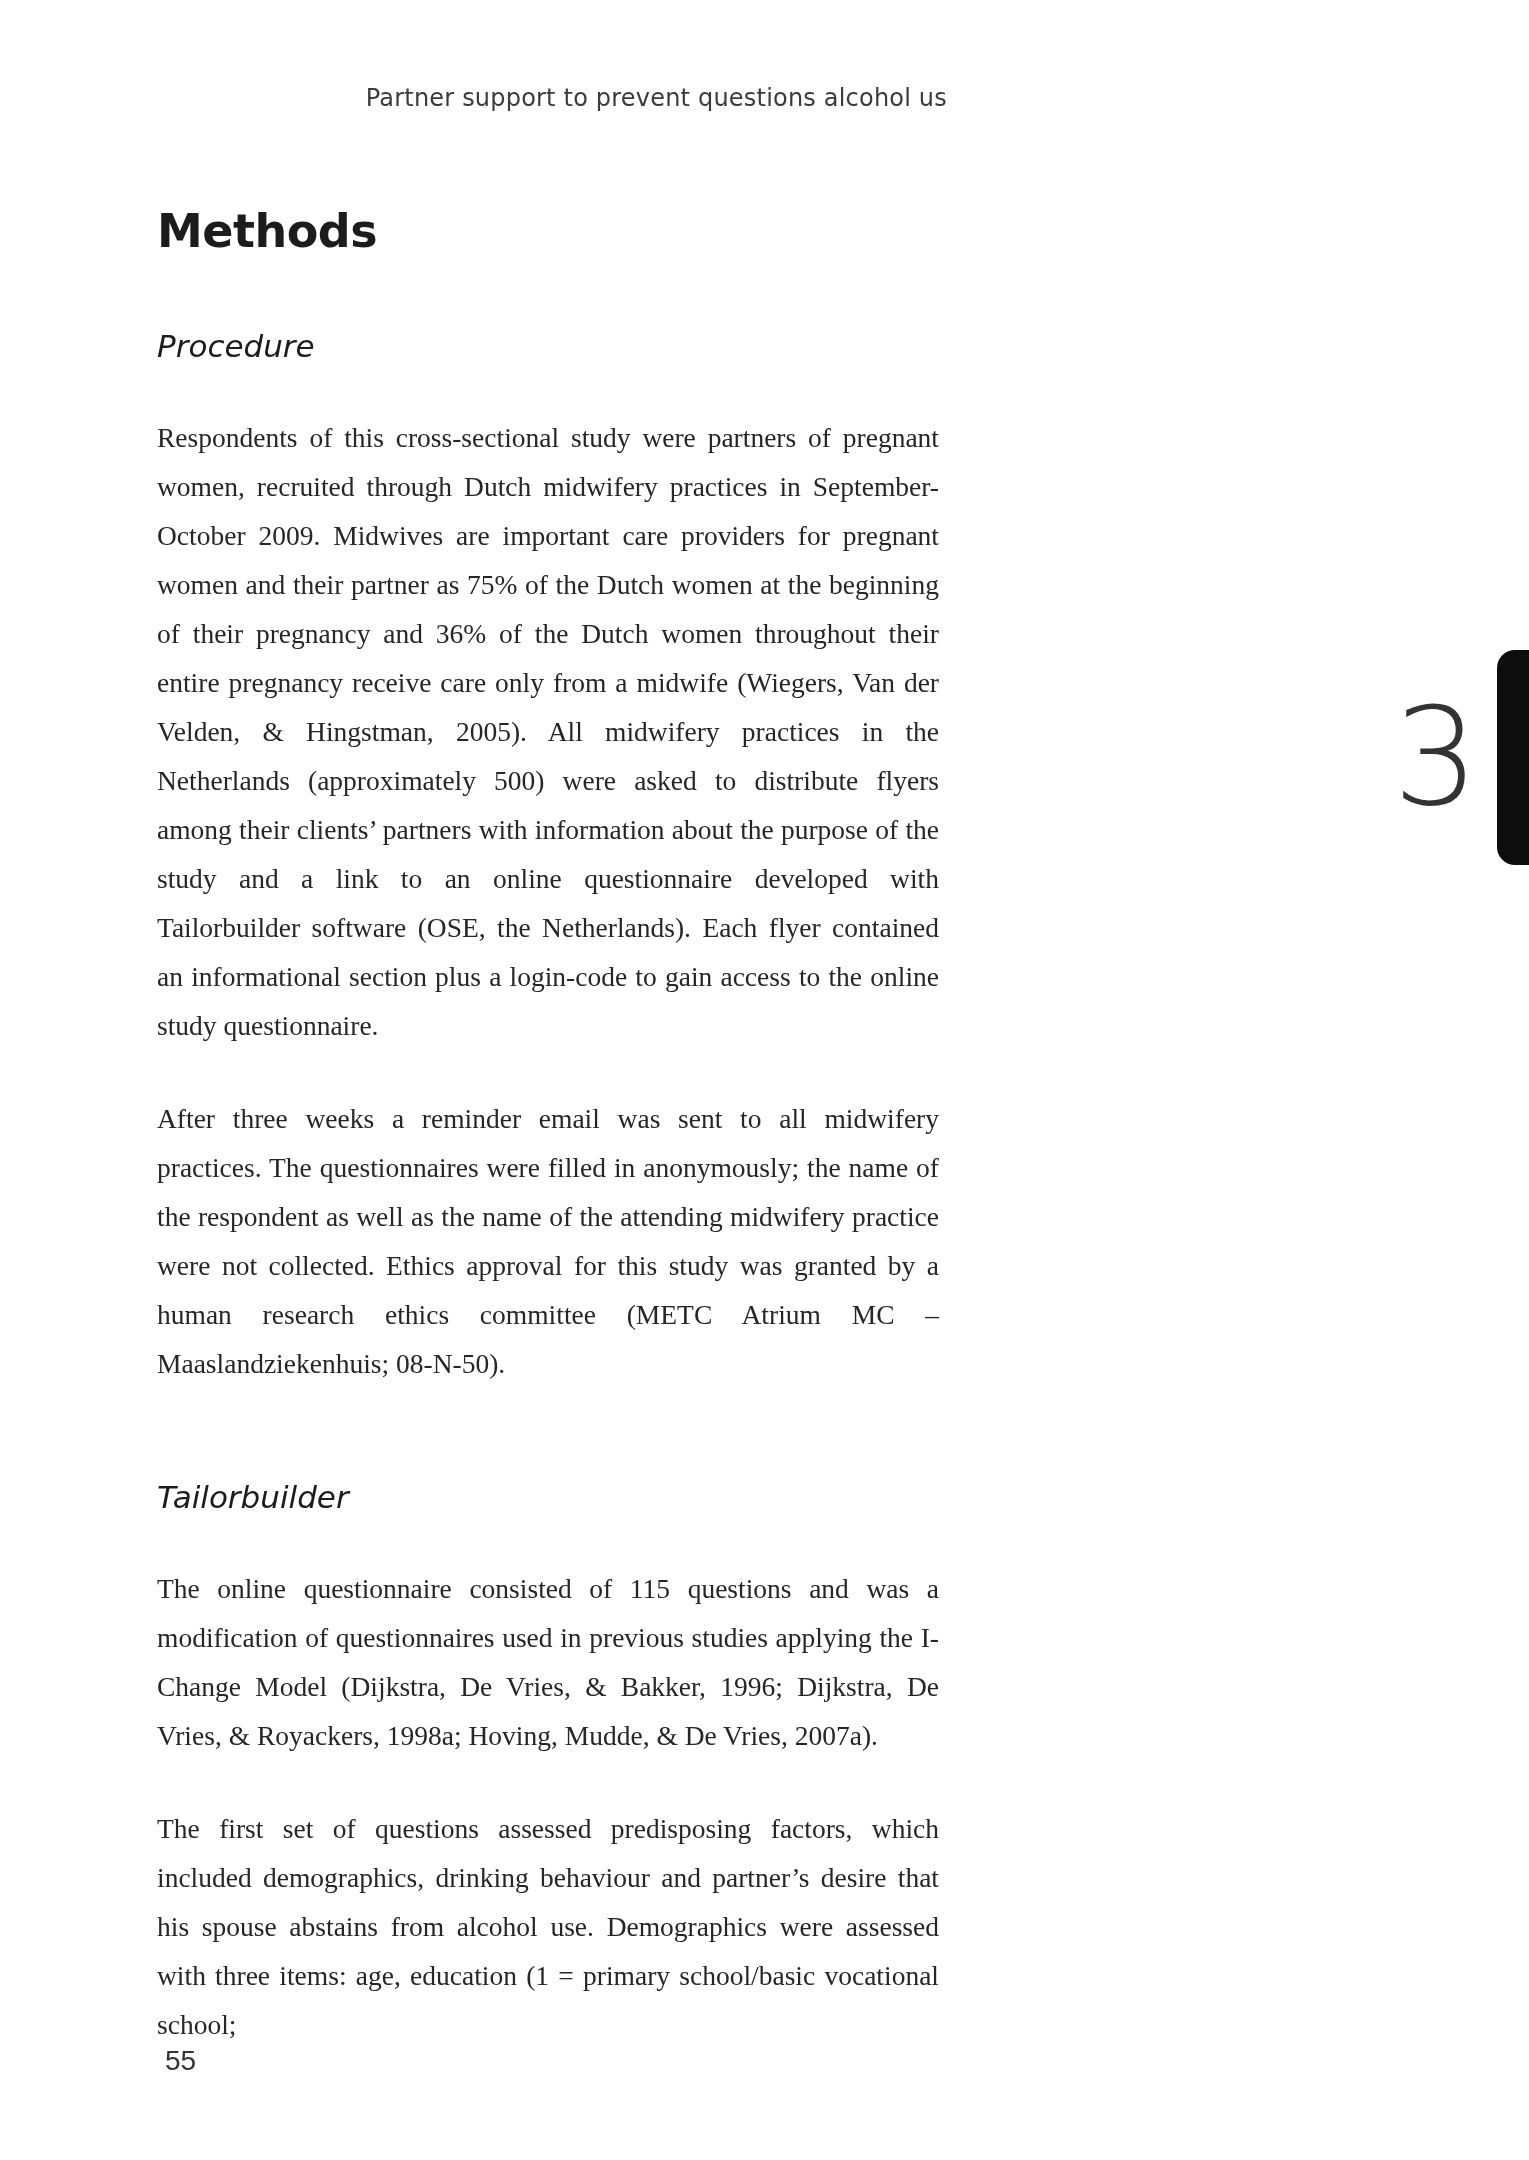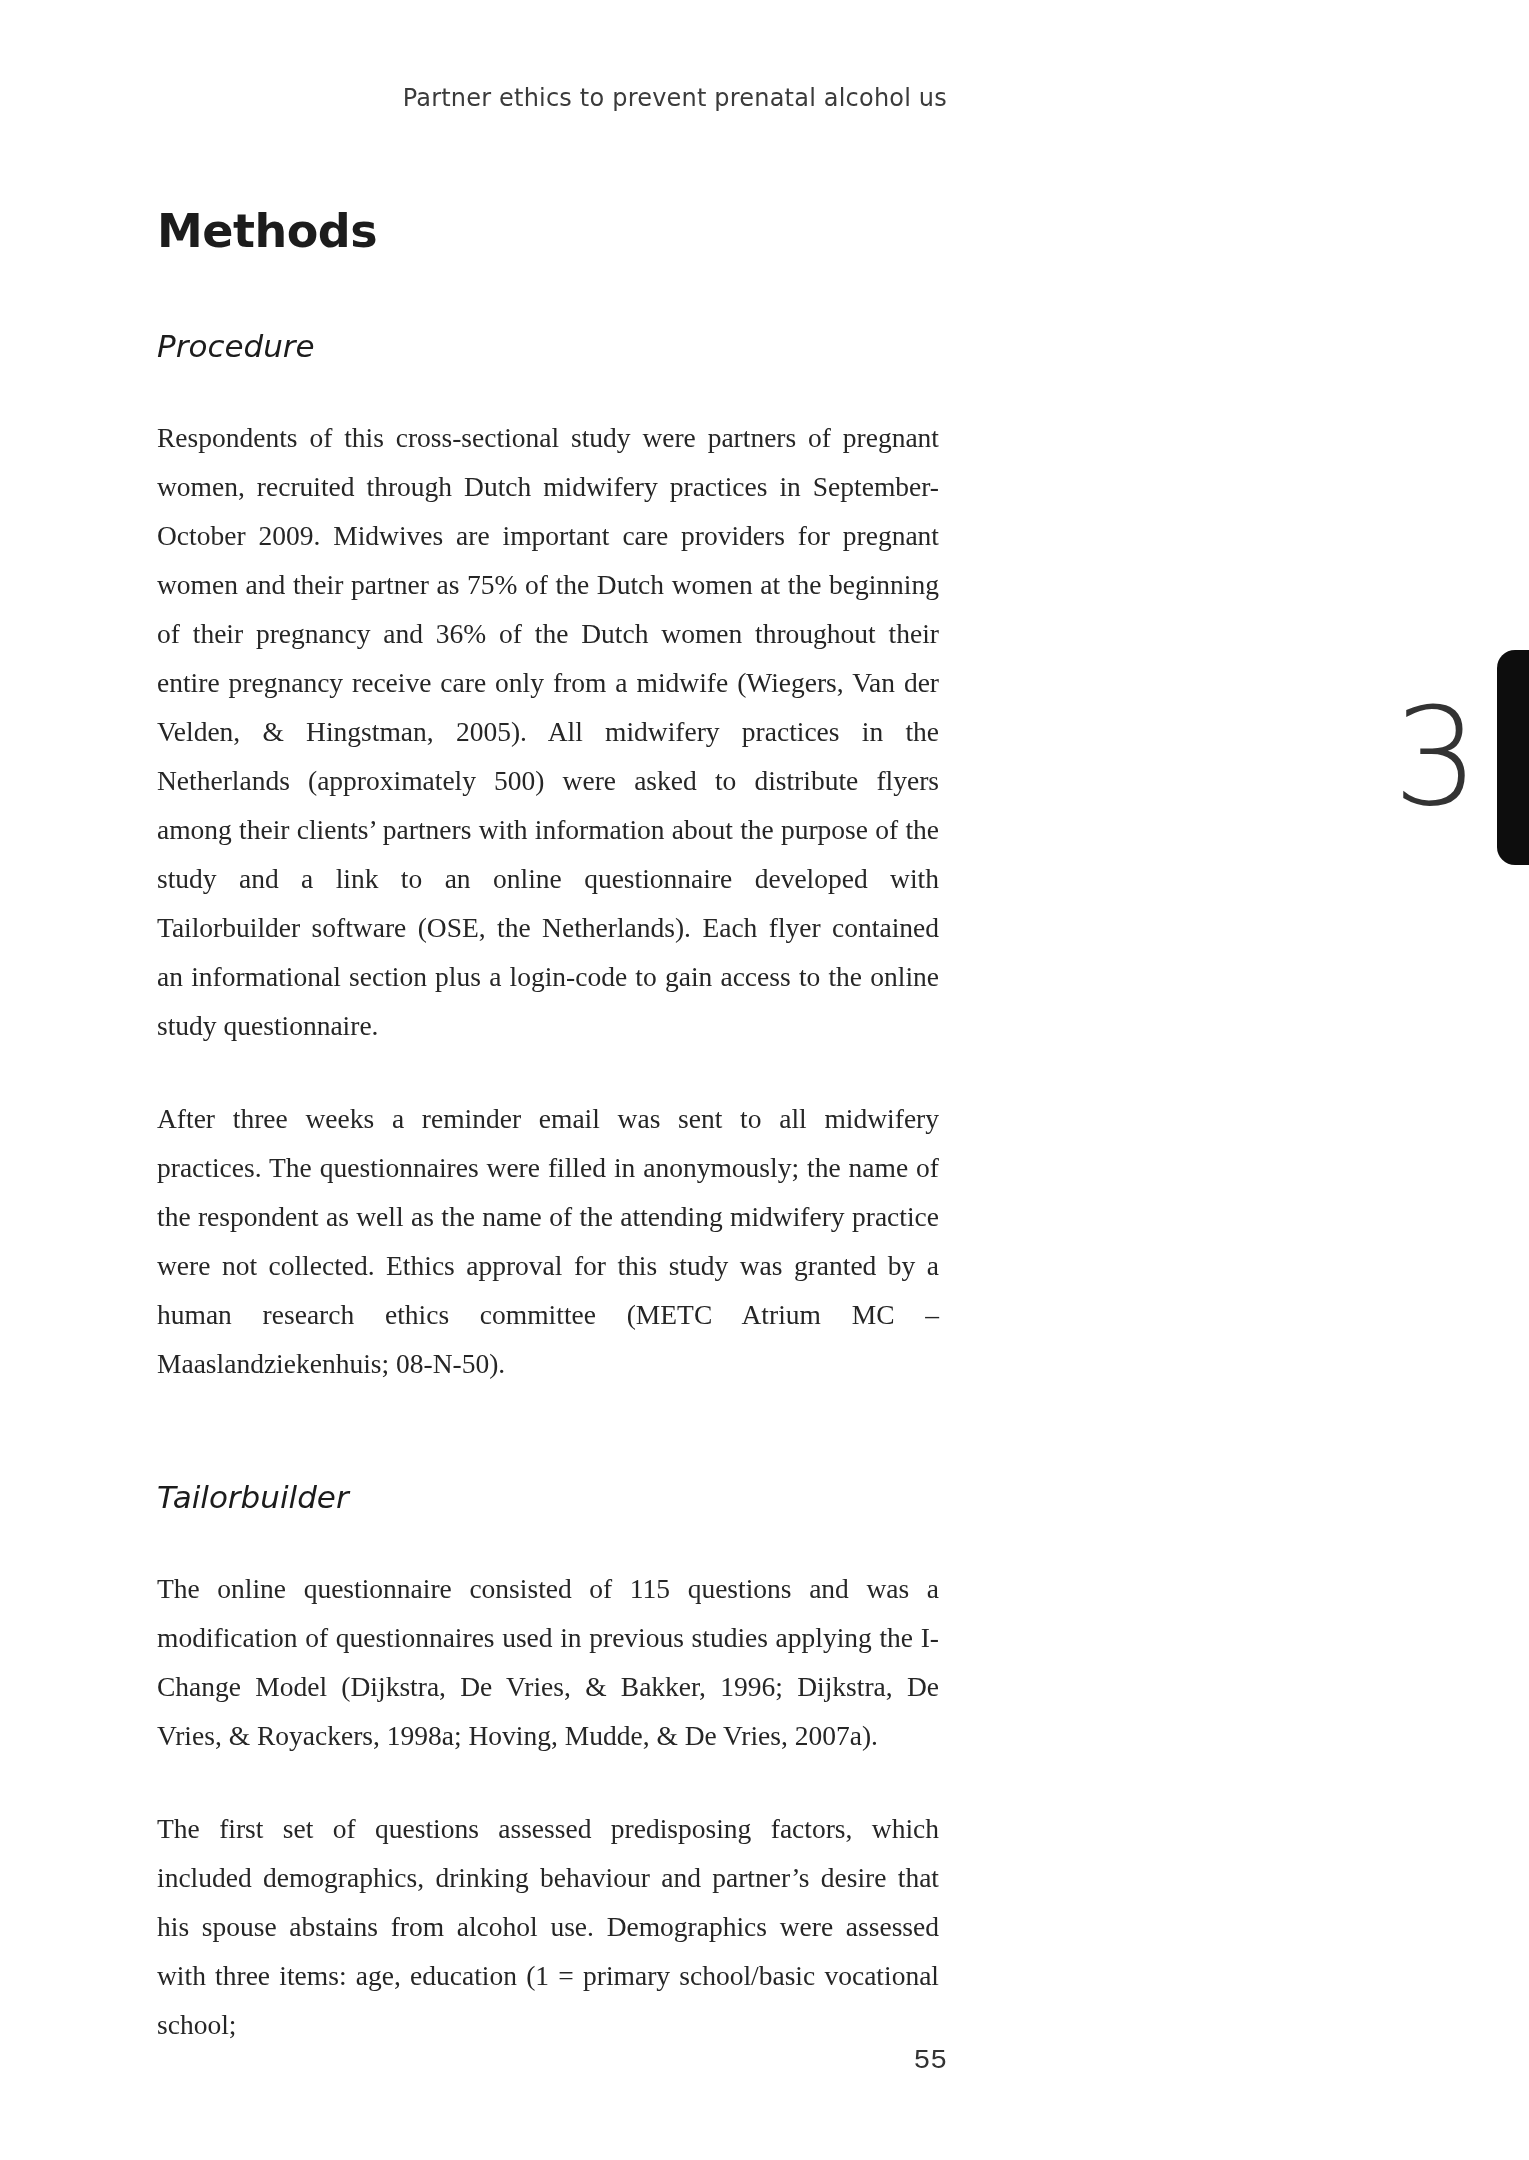--- a/index.html
+++ b/index.html
@@ -84,32 +84,31 @@
     width: 32px;
     height: 215px;
     background: #0d0d0d;
     border-radius: 18px 0 0 18px;
   }
   .page-number {
     position: absolute;
     top: 2045px;
     left: 165px;
     width: 782px;
-    text-align: right;
-    font-family: Liberation Mono, monospace;
+    font-family: Liberation Sans, sans-serif;
     font-size: 28px;
     color: #333333;
   }
 </style>
 </head>
 <body>
 
 <div class="page">
 
-  <div class="running-header">Partner ethics to prevent prenatal alcohol us</div>
+  <div class="running-header">Partner support to prevent questions alcohol us</div>
 
   <div class="content">
 
     <h1 class="page-title">Methods</h1>
 
     <h2 class="section-heading">Procedure</h2>
 
     <p class="body-paragraph">Respondents of this cross-sectional study were partners of pregnant women, recruited through Dutch midwifery practices in September-October 2009. Midwives are important care providers for pregnant women and their partner as 75% of the Dutch women at the beginning of their pregnancy and 36% of the Dutch women throughout their entire pregnancy receive care only from a midwife (Wiegers, Van der Velden, &amp; Hingstman, 2005). All midwifery practices in the Netherlands (approximately 500) were asked to distribute flyers among their clients’ partners with information about the purpose of the study and a link to an online questionnaire developed with Tailorbuilder software (OSE, the Netherlands). Each flyer contained an informational section plus a login-code to gain access to the online study questionnaire.</p>
 
     <p class="body-paragraph">After three weeks a reminder email was sent to all midwifery practices. The questionnaires were filled in anonymously; the name of the respondent as well as the name of the attending midwifery practice were not collected. Ethics approval for this study was granted by a human research ethics committee (METC Atrium MC – Maaslandziekenhuis; 08-N-50).</p>

